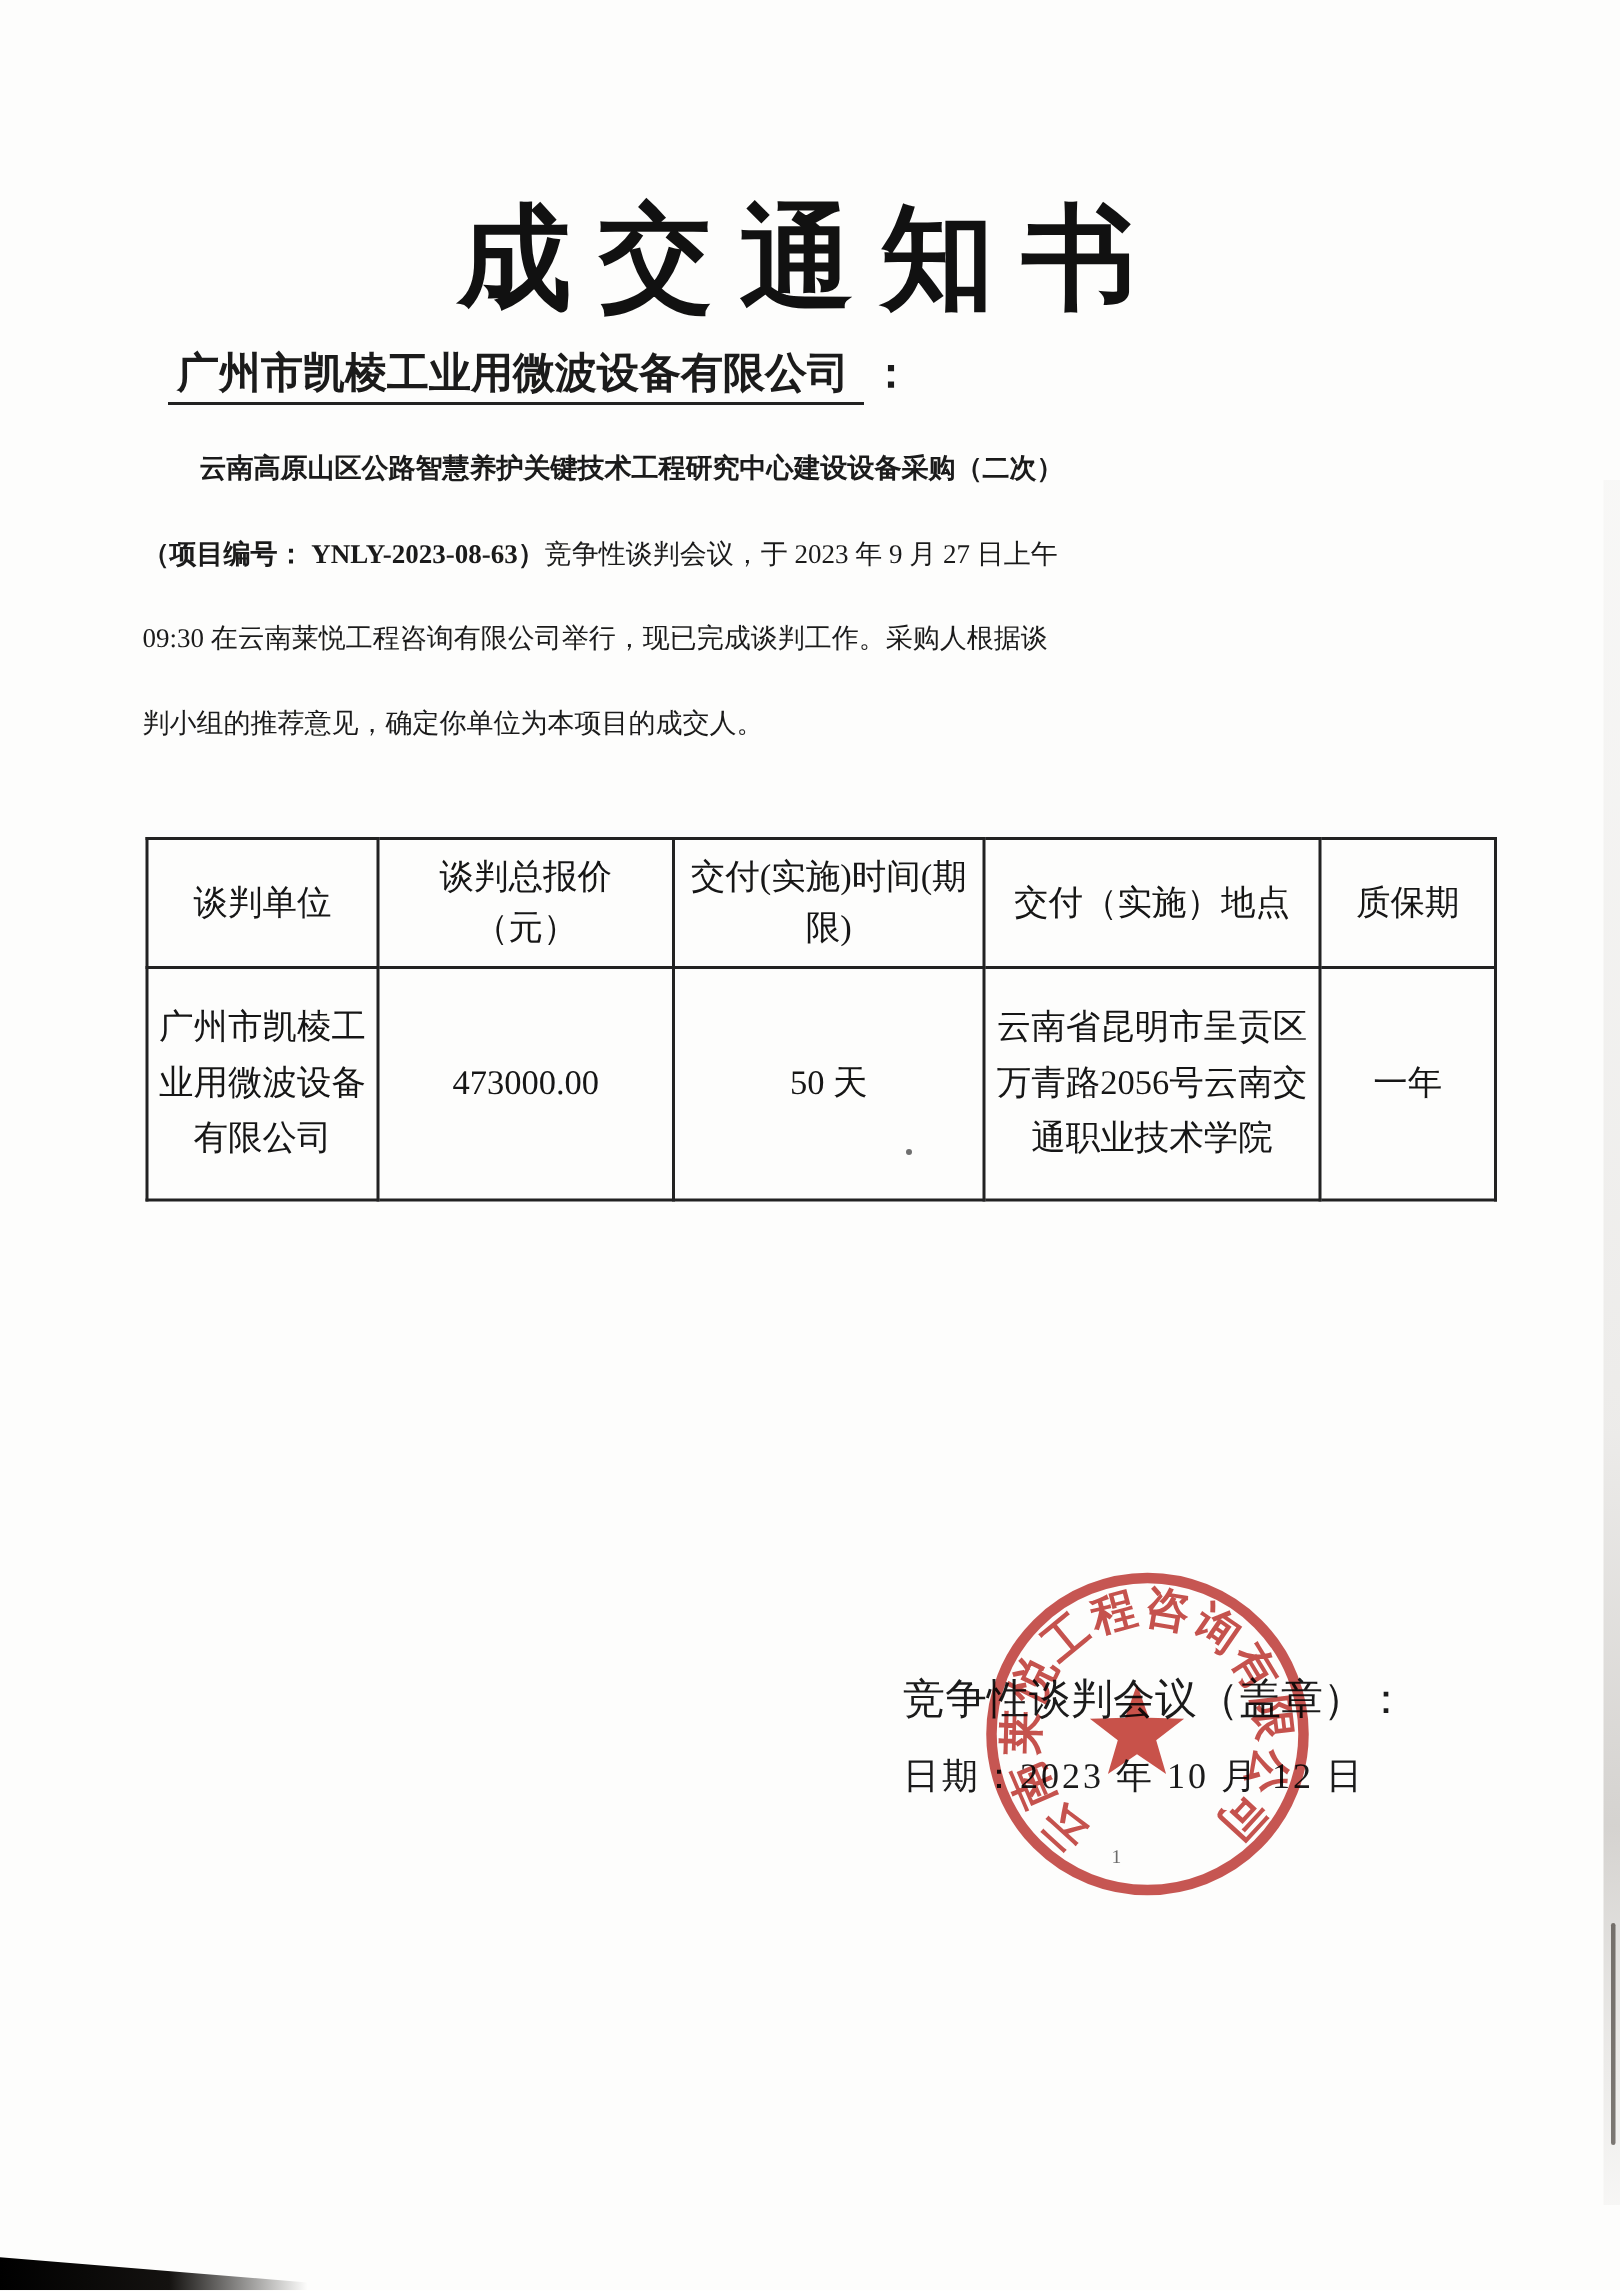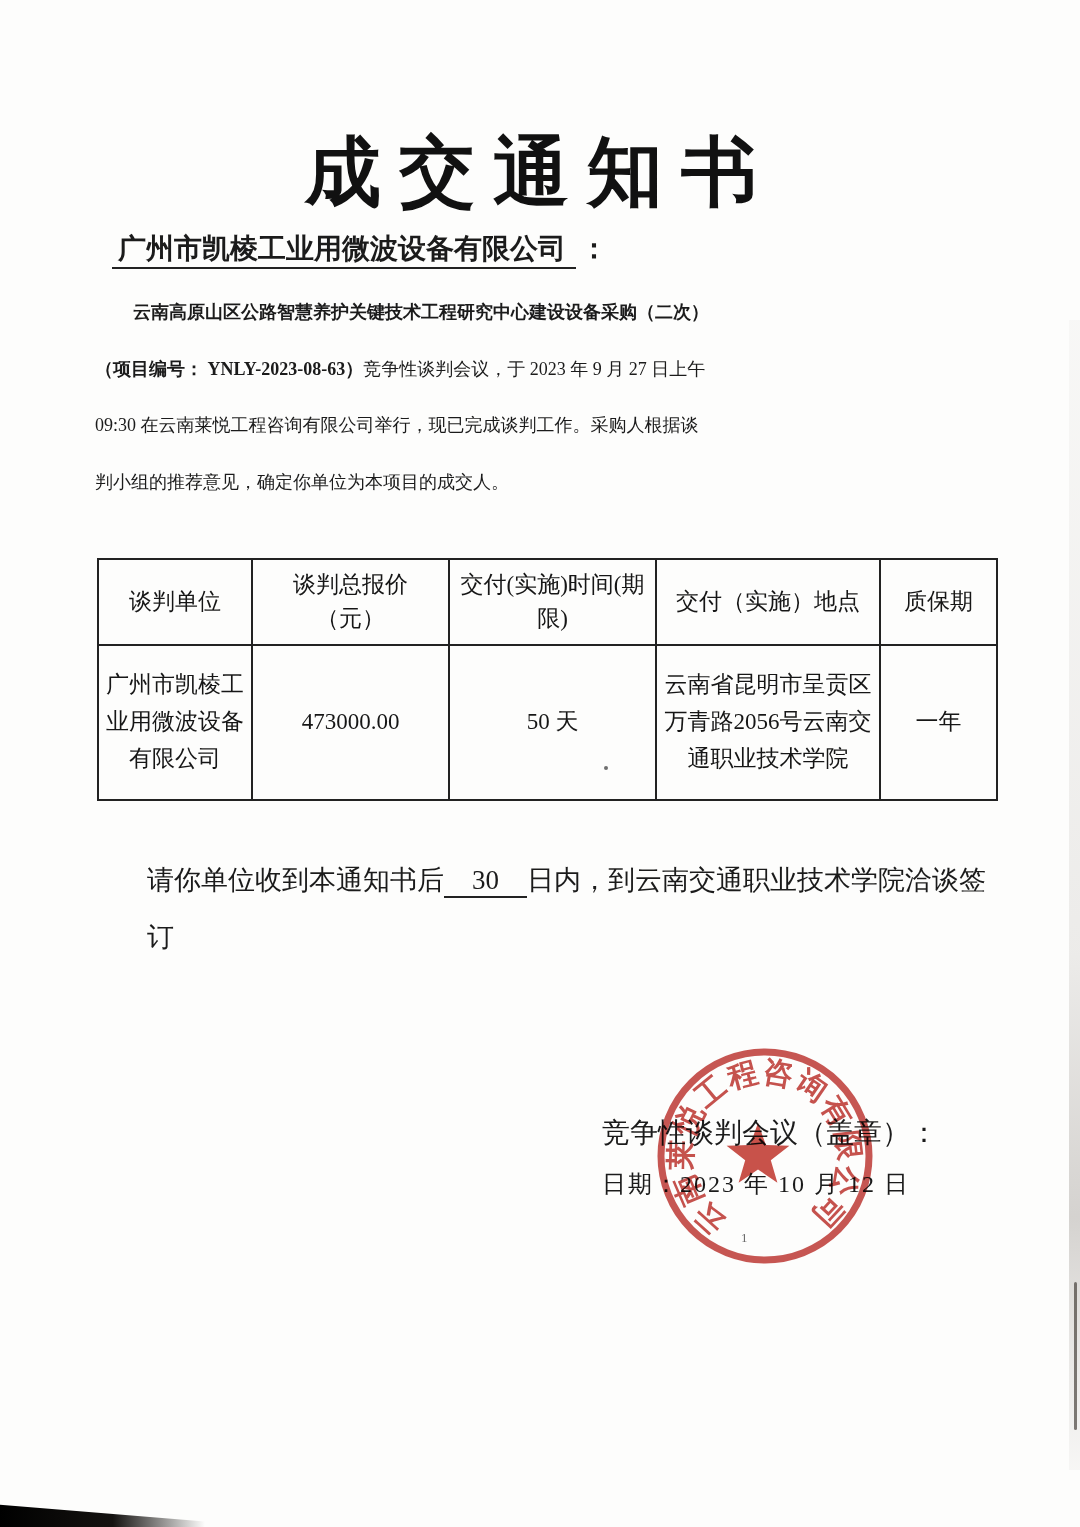--- a/index.html
+++ b/index.html
@@ -138,21 +138,20 @@
         <td class="c1">广州市凯棱工业用微波设备有限公司</td>
         <td class="c2">473000.00</td>
         <td class="c3">50 天</td>
         <td class="c4">云南省昆明市呈贡区万青路2056号云南交通职业技术学院</td>
         <td class="c5">一年</td>
       </tr>
     </tbody>
   </table>
 
   <div class="abs para2">
-    <div class="indent2"><span>请你单位收到本通知书后</span><span class="days-uline">30</span><span>日内，到云南交通职业技术学院洽谈签订</span></div>
   </div>
 
   <div class="abs sig-agency">竞争性谈判会议（盖章）：</div>
   <div class="abs sig-date">日期：2023 年 10 月 12 日</div>
 
   <svg class="abs stamp-svg" width="240" height="240" viewBox="0 0 240 240">
     <circle cx="120" cy="120" r="104" fill="none" stroke="#bb2f2a" stroke-width="7" stroke-opacity="0.88"></circle>
     <path id="sealArc" d="M 83 184.1 A 74 74 0 1 1 157 184.1" fill="none"></path>
     <text font-size="30" font-weight="700" fill="#bb2f2a" fill-opacity="0.9" letter-spacing="2" font-family="Liberation Serif, DejaVu Serif, serif">
       <textPath href="#sealArc" textLength="380" lengthAdjust="spacingAndGlyphs">云南莱悦工程咨询有限公司</textPath>

